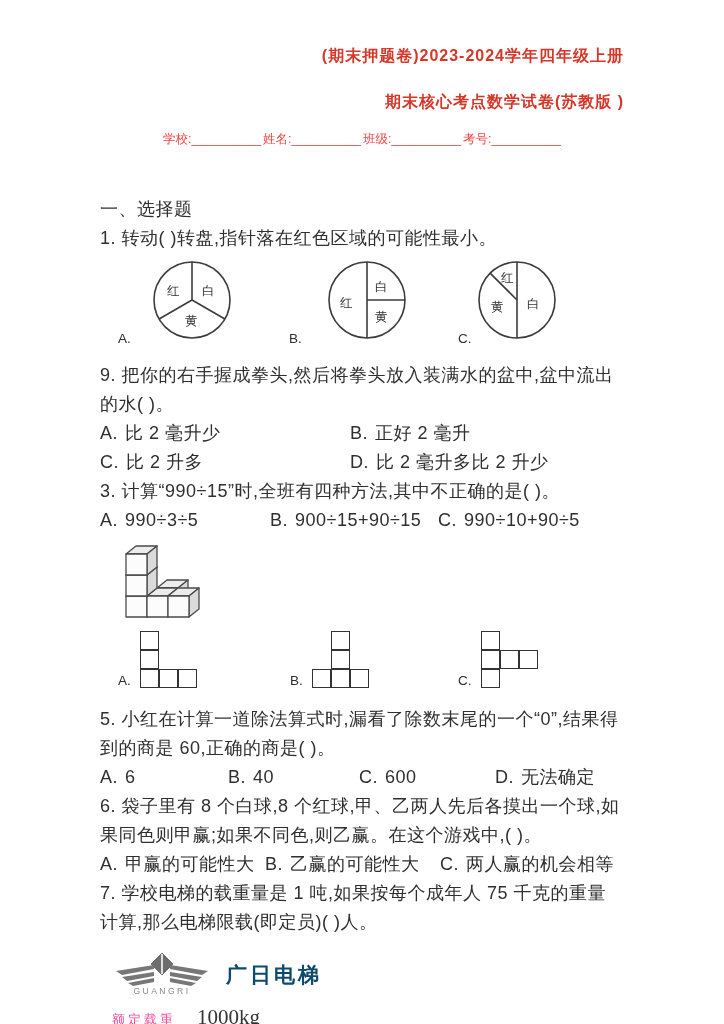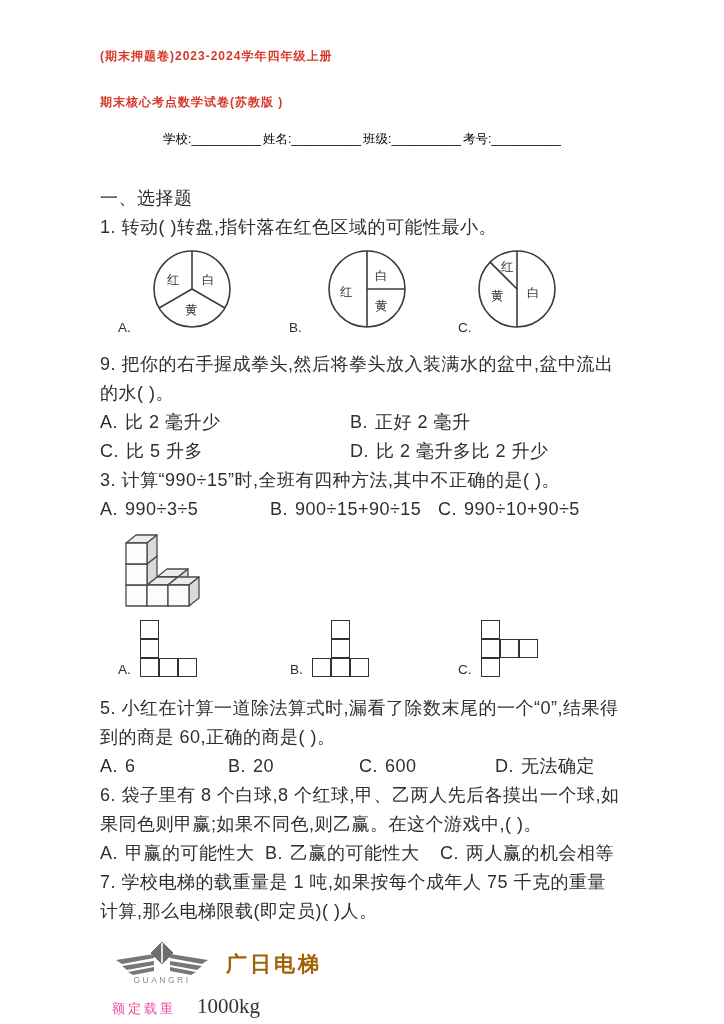--- a/index.html
+++ b/index.html
@@ -8,35 +8,35 @@
     width:724px;height:1024px;
     margin:0 auto;
     background:#ffffff;
     font-family:"Liberation Sans","DejaVu Sans",sans-serif;
     color:#2f2f2f;
     box-sizing:border-box;
     padding:44px 100px 0 100px;
     overflow:hidden;
   }
   .t1,.t2{
-    text-align:left;
-    font-size:12px;
+    text-align:right;
+    font-size:16px;
     font-weight:bold;
     color:#d5382b;
     letter-spacing:1px;
     line-height:24px;
   }
   .t1{margin-bottom:22px;}
   .t2{margin-bottom:16px;}
   .info{
     text-align:center;
     font-size:12.5px;
-    color:#000000;
+    color:#ef4444;
     line-height:18px;
-    margin-bottom:36px;
+    margin-bottom:47px;
     white-space:nowrap;
   }
   .info .fld{margin:0 1px;}
   .tline{
     font-size:18px;
     line-height:29px;
     letter-spacing:0.5px;
   }
   .spinners{
     position:relative;
@@ -68,21 +68,21 @@
   }
   .shape-group{display:flex;align-items:flex-end;gap:9px;}
   .shape-group .sletter{font-size:13.5px;line-height:16px;margin-bottom:2px;}
   .shape{position:relative;width:60px;height:60px;}
   .gcell{
     position:absolute;width:19px;height:19px;
     border:1.6px solid #333;background:#ffffff;
     box-sizing:border-box;
   }
   .logo-row{display:flex;align-items:center;gap:12px;margin:10px 0 0 10px;height:56px;}
-  .brand-cn{font-size:21px;font-weight:bold;color:#a16207;letter-spacing:3px;}
+  .brand-cn{font-size:21px;font-weight:bold;color:#0c4a6e;letter-spacing:3px;}
   .rated-row{display:flex;align-items:baseline;margin:2px 0 0 12px;}
   .rated-label{font-size:13px;color:#ec4899;letter-spacing:3px;}
   .rated-value{font-family:"Liberation Serif","DejaVu Serif",serif;font-size:21px;color:#333;margin-left:21px;}
 </style>
 </head>
 <body>
 
 <div class="page">
 
   <div class="t1">(期末押题卷)2023-2024学年四年级上册</div>
@@ -134,21 +134,21 @@
         <span>比 2 毫升少</span>
       </span>
     <span class="opt">
         <span>B.</span>
         <span>正好 2 毫升</span>
       </span>
   </div>
   <div class="tline opts2">
     <span class="opt">
         <span>C.</span>
-        <span>比 5 升多</span>
+        <span>比 2 升多</span>
       </span>
     <span class="opt">
         <span>D.</span>
         <span>比 2 毫升多比 2 升少</span>
       </span>
   </div>
 
   <div class="tline">3. 计算“990÷15”时,全班有四种方法,其中不正确的是(  )。</div>
   <div class="tline opts3a">
     <span class="opt">
@@ -221,21 +221,21 @@
   </div>
 
   <div class="tline">5. 小红在计算一道除法算式时,漏看了除数末尾的一个“0”,结果得到的商是 60,正确的商是(  )。</div>
   <div class="tline opts4">
     <span class="opt">
         <span>A.</span>
         <span>6</span>
       </span>
     <span class="opt">
         <span>B.</span>
-        <span>20</span>
+        <span>40</span>
       </span>
     <span class="opt">
         <span>C.</span>
         <span>600</span>
       </span>
     <span class="opt">
         <span>D.</span>
         <span>无法确定</span>
       </span>
   </div>

